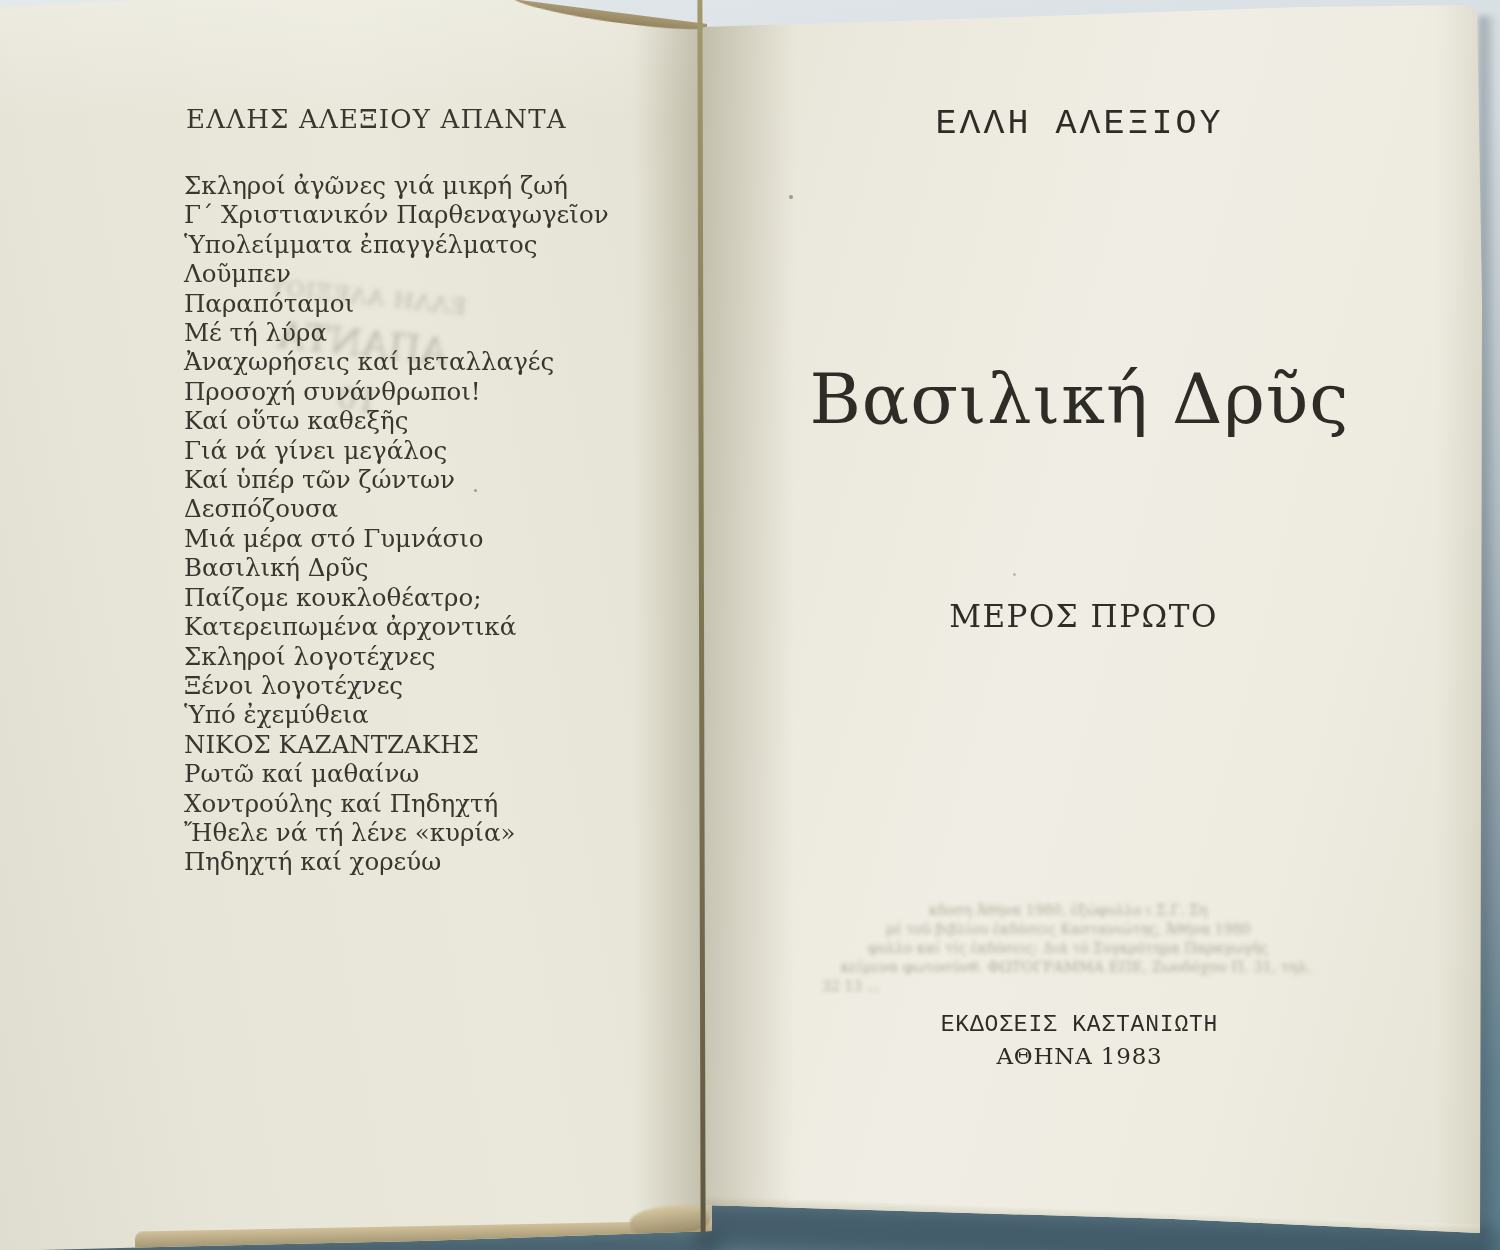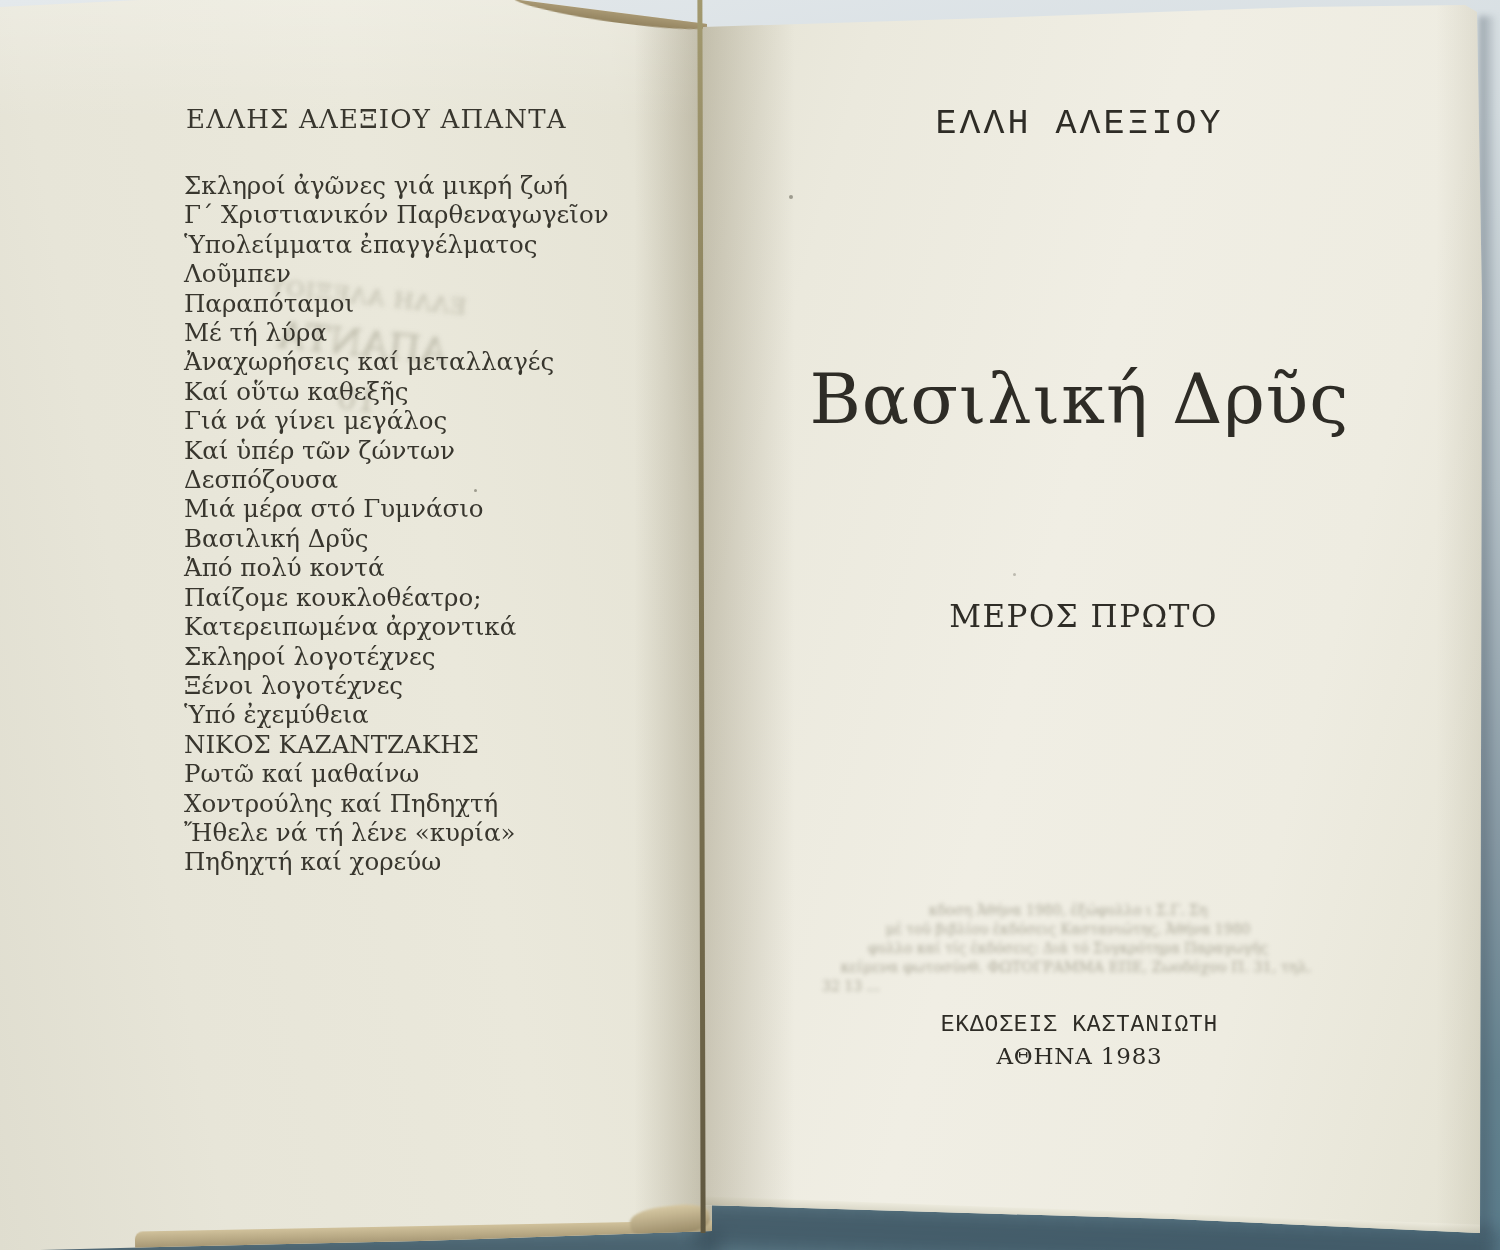--- a/index.html
+++ b/index.html
@@ -96,27 +96,27 @@
   <div class="abs left-content">
     <div class="series-header">ΕΛΛΗΣ ΑΛΕΞΙΟΥ ΑΠΑΝΤΑ</div>
     <div class="works-list">
         <div class="work-item">Σκληροί ἀγῶνες γιά μικρή ζωή</div>
         <div class="work-item">Γ´ Χριστιανικόν Παρθεναγωγεῖον</div>
         <div class="work-item">Ὑπολείμματα ἐπαγγέλματος</div>
         <div class="work-item">Λοῦμπεν</div>
         <div class="work-item">Παραπόταμοι</div>
         <div class="work-item">Μέ τή λύρα</div>
         <div class="work-item">Ἀναχωρήσεις καί μεταλλαγές</div>
+        <div class="work-item">Προσοχή συνάνθρωποι!</div>
         <div class="work-item">Καί οὕτω καθεξῆς</div>
         <div class="work-item">Γιά νά γίνει μεγάλος</div>
         <div class="work-item">Καί ὑπέρ τῶν ζώντων</div>
         <div class="work-item">Δεσπόζουσα</div>
         <div class="work-item">Μιά μέρα στό Γυμνάσιο</div>
         <div class="work-item">Βασιλική Δρῦς</div>
-        <div class="work-item">Ἀπό πολύ κοντά</div>
         <div class="work-item">Παίζομε κουκλοθέατρο;</div>
         <div class="work-item">Κατερειπωμένα ἀρχοντικά</div>
         <div class="work-item">Σκληροί λογοτέχνες</div>
         <div class="work-item">Ξένοι λογοτέχνες</div>
         <div class="work-item">Ὑπό ἐχεμύθεια</div>
         <div class="work-item">ΝΙΚΟΣ ΚΑΖΑΝΤΖΑΚΗΣ</div>
         <div class="work-item">Ρωτῶ καί μαθαίνω</div>
         <div class="work-item">Χοντρούλης καί Πηδηχτή</div>
         <div class="work-item">Ἤθελε νά τή λένε «κυρία»</div>
         <div class="work-item">Πηδηχτή καί χορεύω</div>

